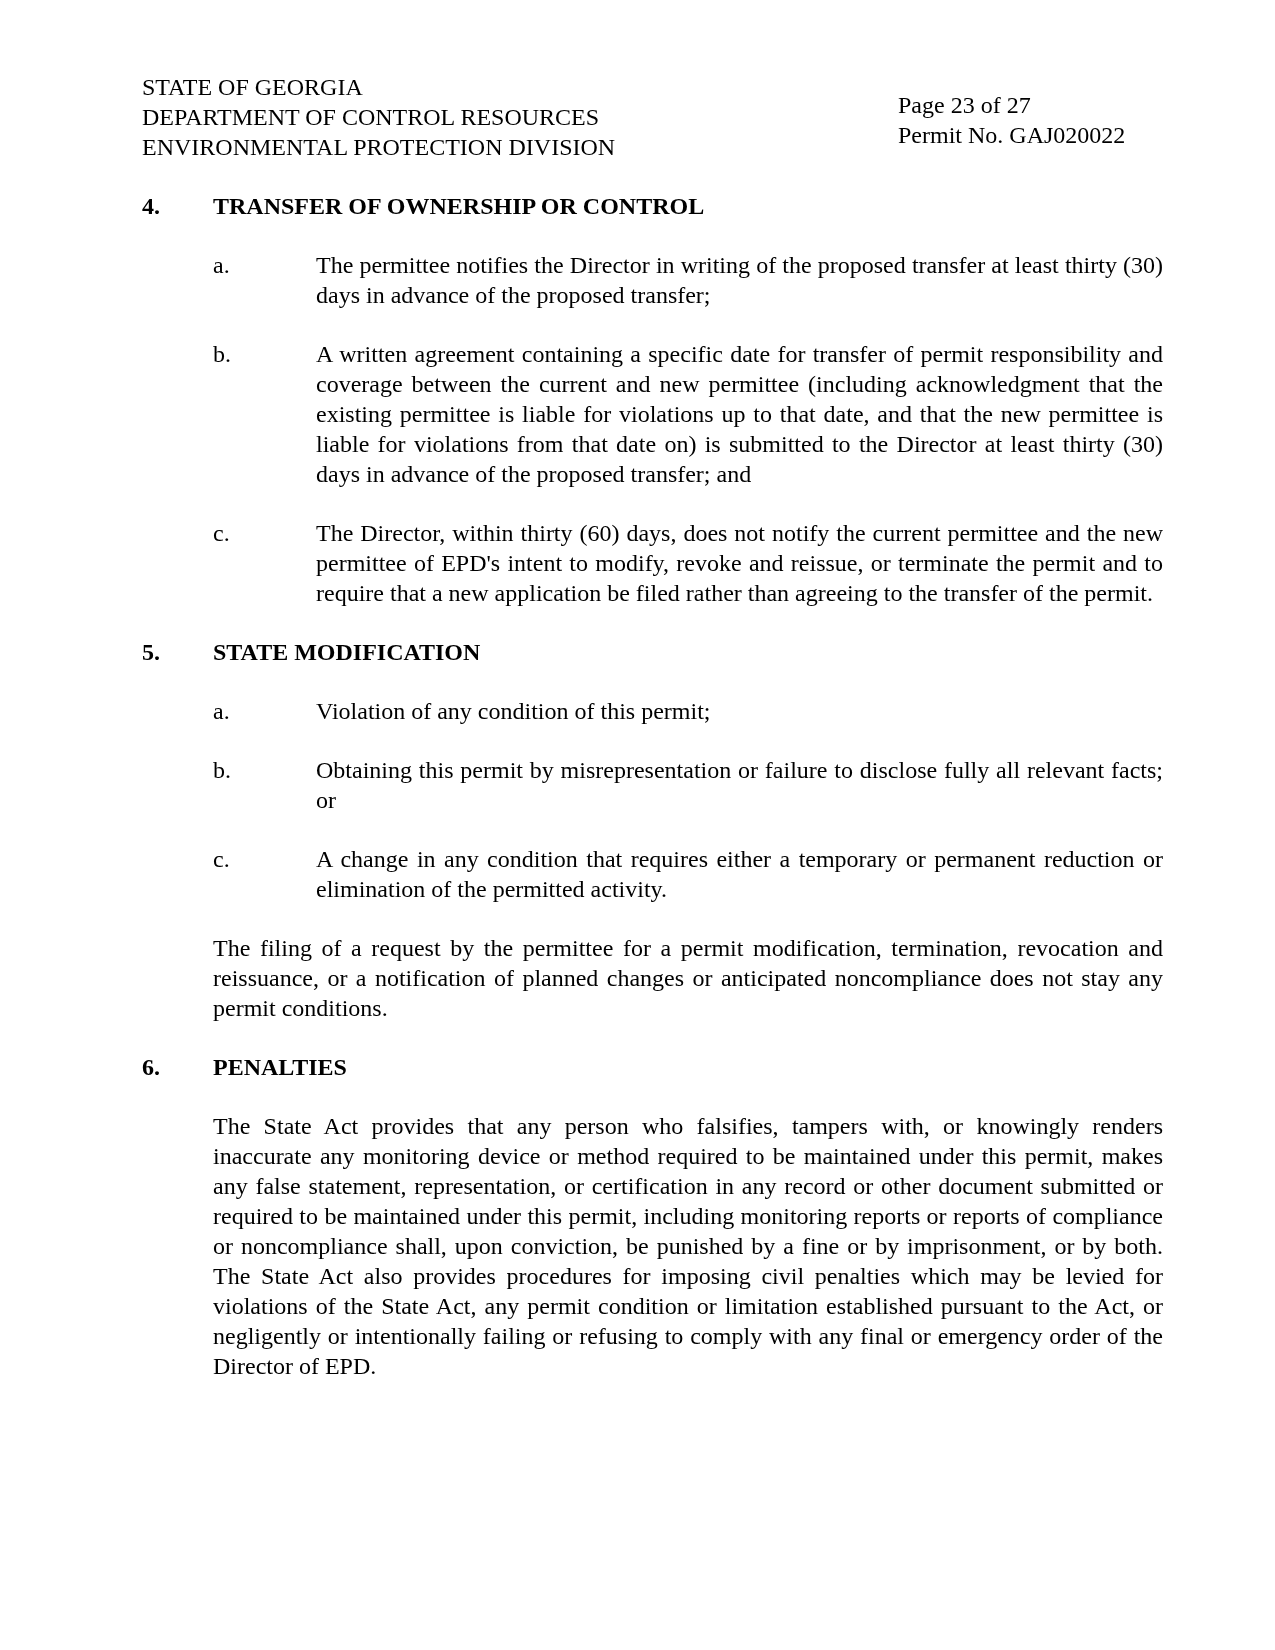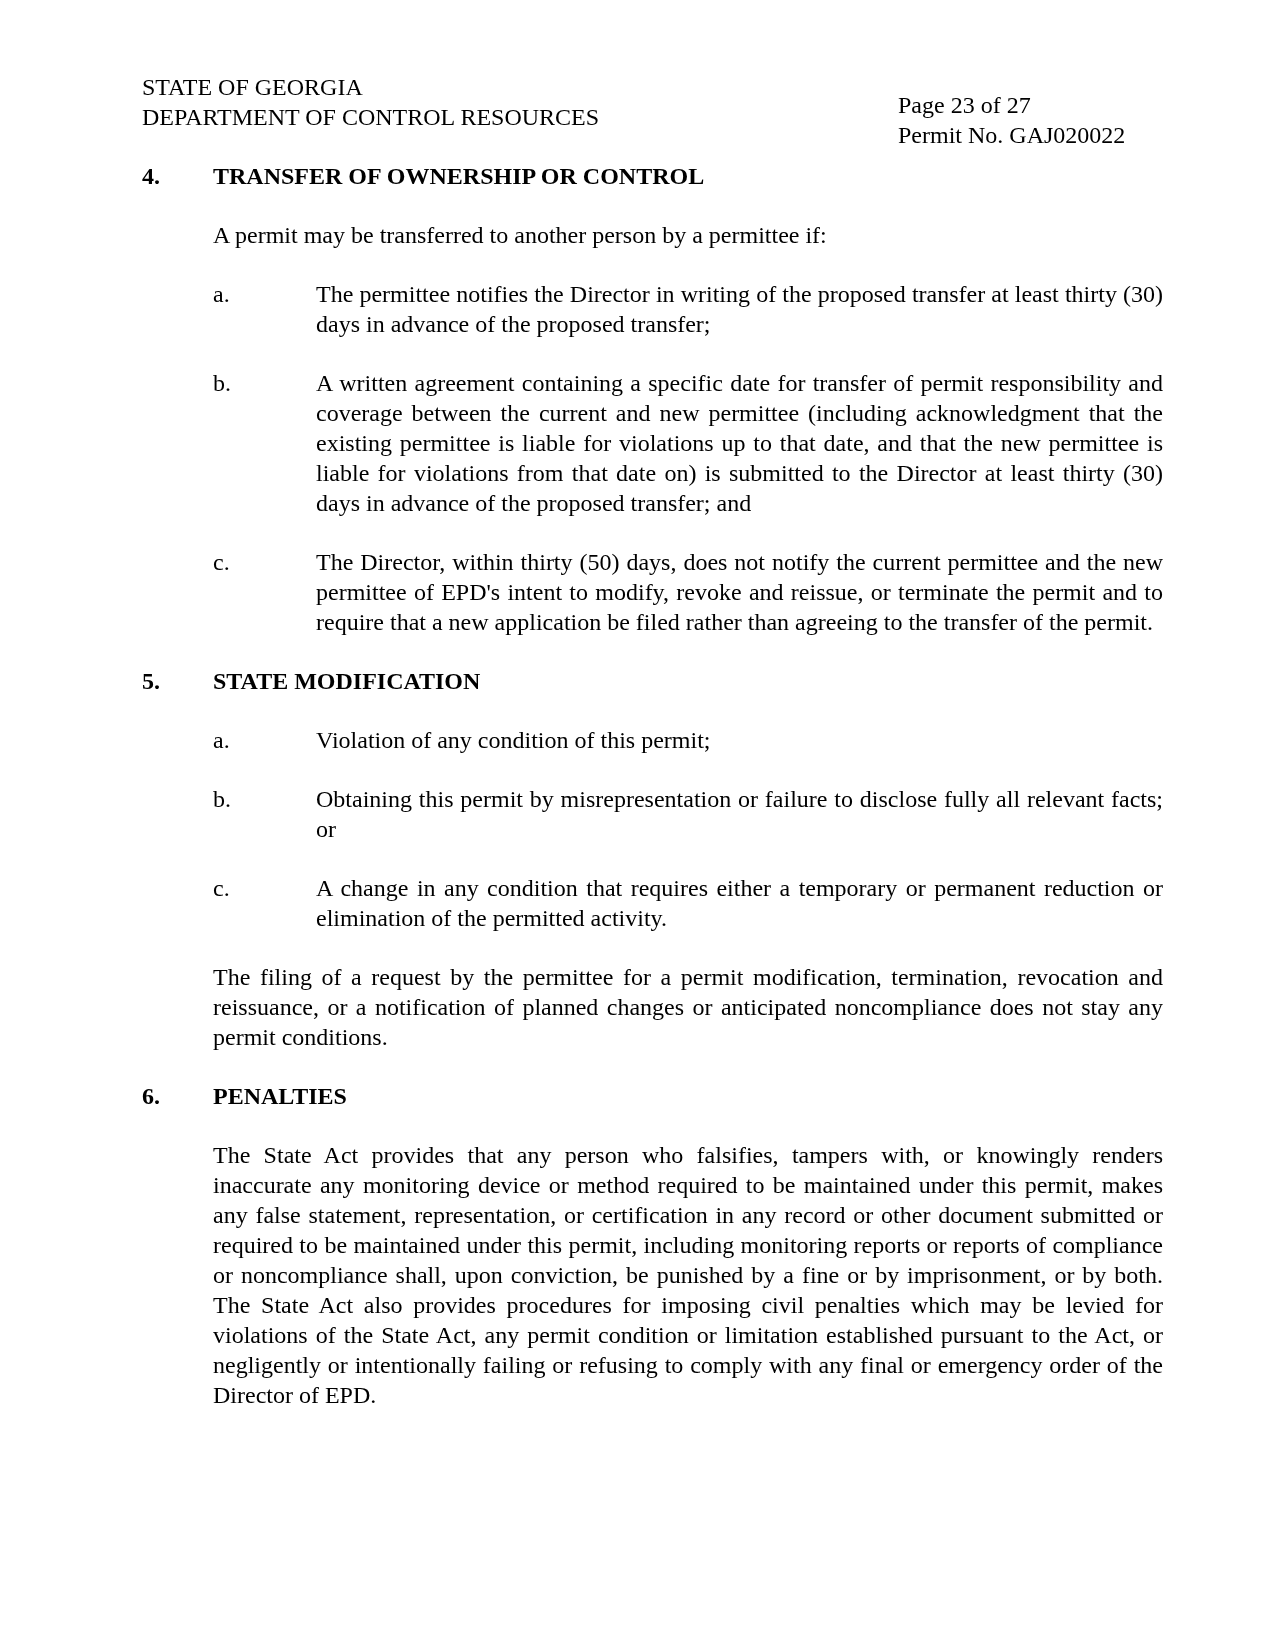--- a/index.html
+++ b/index.html
@@ -67,43 +67,43 @@
 </style>
 </head>
 <body>
 
 <div class="page">
 
   <div class="header">
     <div class="header-left">
       <div class="hline">STATE OF GEORGIA</div>
       <div class="hline">DEPARTMENT OF CONTROL RESOURCES</div>
+      <div class="hline">ENVIRONMENTAL PROTECTION DIVISION</div>
     </div>
     <div class="header-right">
       <div class="hline">Page 23 of 27</div>
       <div class="hline">Permit No. GAJ020022</div>
     </div>
   </div>
 
   <div class="section-heading">
     <span class="sec-num">4.</span>
     <span class="sec-title">TRANSFER OF OWNERSHIP OR CONTROL</span>
   </div>
-  <div class="body-block">A permit may be transferred to another person by a permittee if:</div>
   <div class="list-item">
     <span class="item-label">a.</span>
     <span class="item-text">The permittee notifies the Director in writing of the proposed transfer at least thirty (30) days in advance of the proposed transfer;</span>
   </div>
   <div class="list-item">
     <span class="item-label">b.</span>
     <span class="item-text">A written agreement containing a specific date for transfer of permit responsibility and coverage between the current and new permittee (including acknowledgment that the existing permittee is liable for violations up to that date, and that the new permittee is liable for violations from that date on) is submitted to the Director at least thirty (30) days in advance of the proposed transfer; and</span>
   </div>
   <div class="list-item">
     <span class="item-label">c.</span>
-    <span class="item-text">The Director, within thirty (50) days, does not notify the current permittee and the new permittee of EPD's intent to modify, revoke and reissue, or terminate the permit and to require that a new application be filed rather than agreeing to the transfer of the permit.</span>
+    <span class="item-text">The Director, within thirty (60) days, does not notify the current permittee and the new permittee of EPD's intent to modify, revoke and reissue, or terminate the permit and to require that a new application be filed rather than agreeing to the transfer of the permit.</span>
   </div>
 
   <div class="section-heading">
     <span class="sec-num">5.</span>
     <span class="sec-title">STATE MODIFICATION</span>
   </div>
   <div class="list-item">
     <span class="item-label">a.</span>
     <span class="item-text">Violation of any condition of this permit;</span>
   </div>

